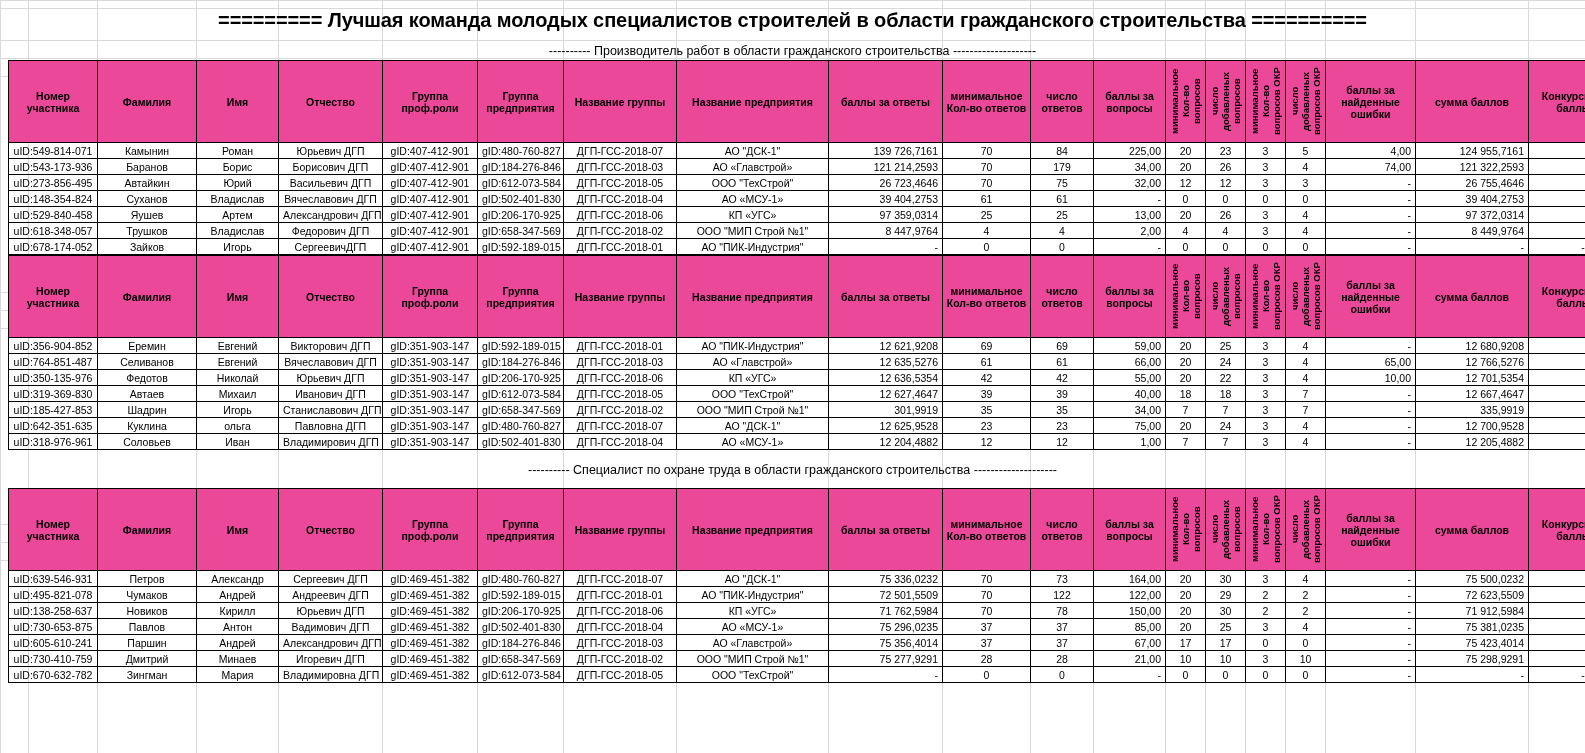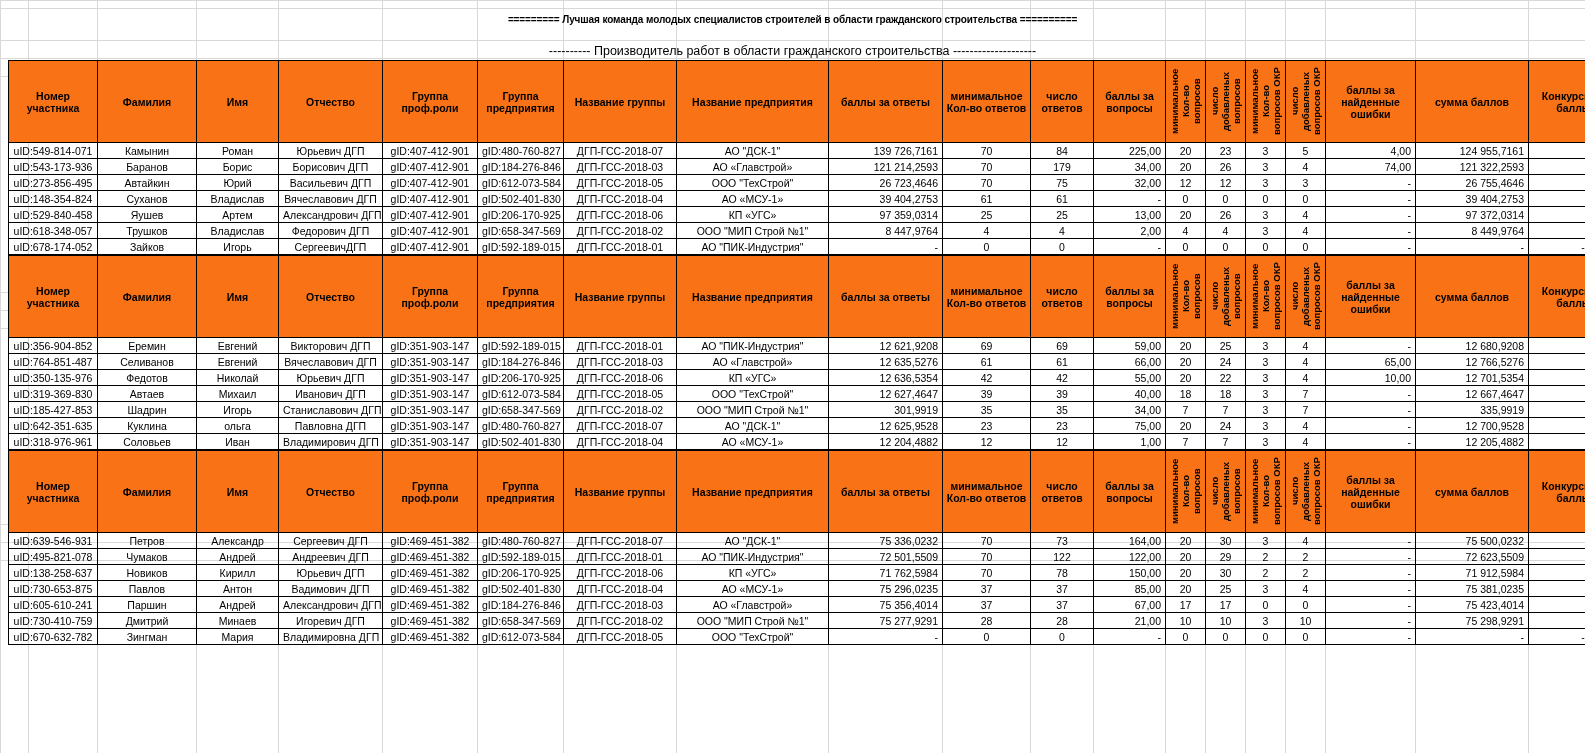--- a/index.html
+++ b/index.html
@@ -38,21 +38,21 @@
     background: #d8d8d8;
   }
 
   .page {
     position: relative;
     z-index: 1;
   }
 
   .title-row {
     text-align: center;
-    font-size: 10px;
+    font-size: 20px;
     font-weight: bold;
     letter-spacing: -0.1px;
     padding-top: 10px;
     line-height: 20px;
     white-space: nowrap;
   }
   .subtitle-row {
     text-align: center;
     font-size: 9.5px;
     font-weight: normal;
@@ -77,21 +77,21 @@
     font-size: 10.5px;
   }
   table.grid th,
   table.grid td {
     border: 1px solid #000000;
     padding: 0;
     overflow: hidden;
     white-space: nowrap;
   }
   table.grid thead th {
-    background: #f97316;
+    background: #ec4899;
     font-weight: bold;
     height: 79px;
     vertical-align: middle;
     text-align: center;
     font-size: 10.5px;
     line-height: 12px;
     padding: 1px 2px;
     white-space: normal;
   }
   table.grid thead th.rot {
@@ -563,20 +563,21 @@
             <td class="c">7</td>
             <td class="c">7</td>
             <td class="c">3</td>
             <td class="c">4</td>
             <td class="r">-</td>
             <td class="r">12 205,4882</td>
             <td class="r">8,30</td>
           </tr>
         </tbody>
       </table>
+      <div class="section-title sec-title">---------- Специалист по охране труда в области гражданского строительства --------------------</div>
       <table class="grid">
         <colgroup>
           <col class="c0">
           <col class="c1">
           <col class="c2">
           <col class="c3">
           <col class="c4">
           <col class="c5">
           <col class="c6">
           <col class="c7">

